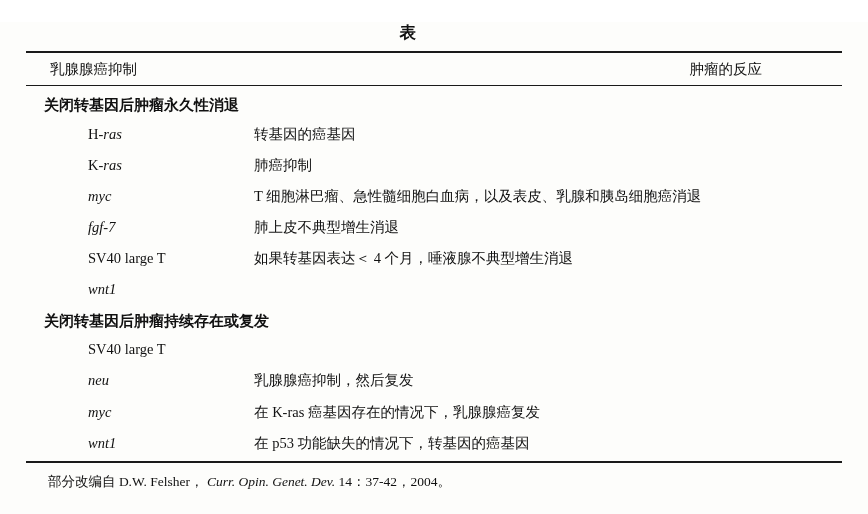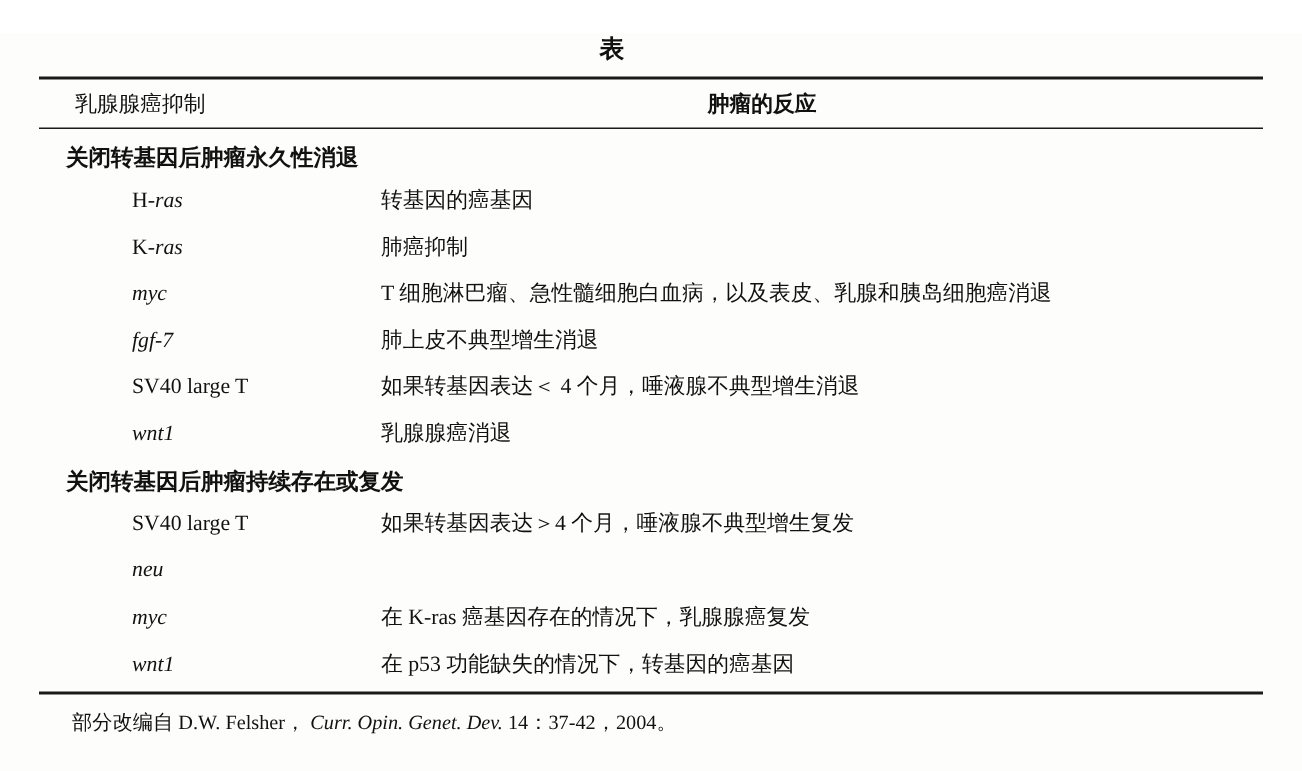--- a/index.html
+++ b/index.html
@@ -52,23 +52,22 @@
     font-size: 14.5px;
     padding: 7px 0 6px 0;
   }
   .head-col1 {
     width: 228px;
     padding-left: 24px;
     box-sizing: border-box;
   }
   .head-col2 {
     flex: 1;
-    text-align: center;
+    text-align: right;
     padding-right: 80px;
-    font-weight: bold;
   }
   .body-block {
     padding-top: 3px;
     padding-bottom: 3px;
   }
   .section-title {
     font-weight: bold;
     font-size: 15px;
     padding: 7px 0 3px 18px;
   }
@@ -146,32 +145,31 @@
         <div class="cell-resp">肺上皮不典型增生消退</div>
       </div>
 
       <div class="row">
         <div class="cell-gene gene-text"><span>SV40 large T</span><span class="ital"></span></div>
         <div class="cell-resp">如果转基因表达＜ 4 个月，唾液腺不典型增生消退</div>
       </div>
 
       <div class="row">
         <div class="cell-gene gene-text"><span></span><span class="ital">wnt1</span></div>
-        <div class="cell-resp">乳腺腺癌消退</div>
       </div>
 
       <div class="section-title">关闭转基因后肿瘤持续存在或复发</div>
 
       <div class="row">
         <div class="cell-gene gene-text"><span>SV40 large T</span><span class="ital"></span></div>
-        <div class="cell-resp">如果转基因表达＞4 个月，唾液腺不典型增生复发</div>
       </div>
 
       <div class="row">
         <div class="cell-gene gene-text"><span></span><span class="ital">neu</span></div>
+        <div class="cell-resp">乳腺腺癌抑制，然后复发</div>
       </div>
 
       <div class="row">
         <div class="cell-gene gene-text"><span></span><span class="ital">myc</span></div>
         <div class="cell-resp">在 K-ras 癌基因存在的情况下，乳腺腺癌复发</div>
       </div>
 
       <div class="row">
         <div class="cell-gene gene-text"><span></span><span class="ital">wnt1</span></div>
         <div class="cell-resp">在 p53 功能缺失的情况下，转基因的癌基因</div>

